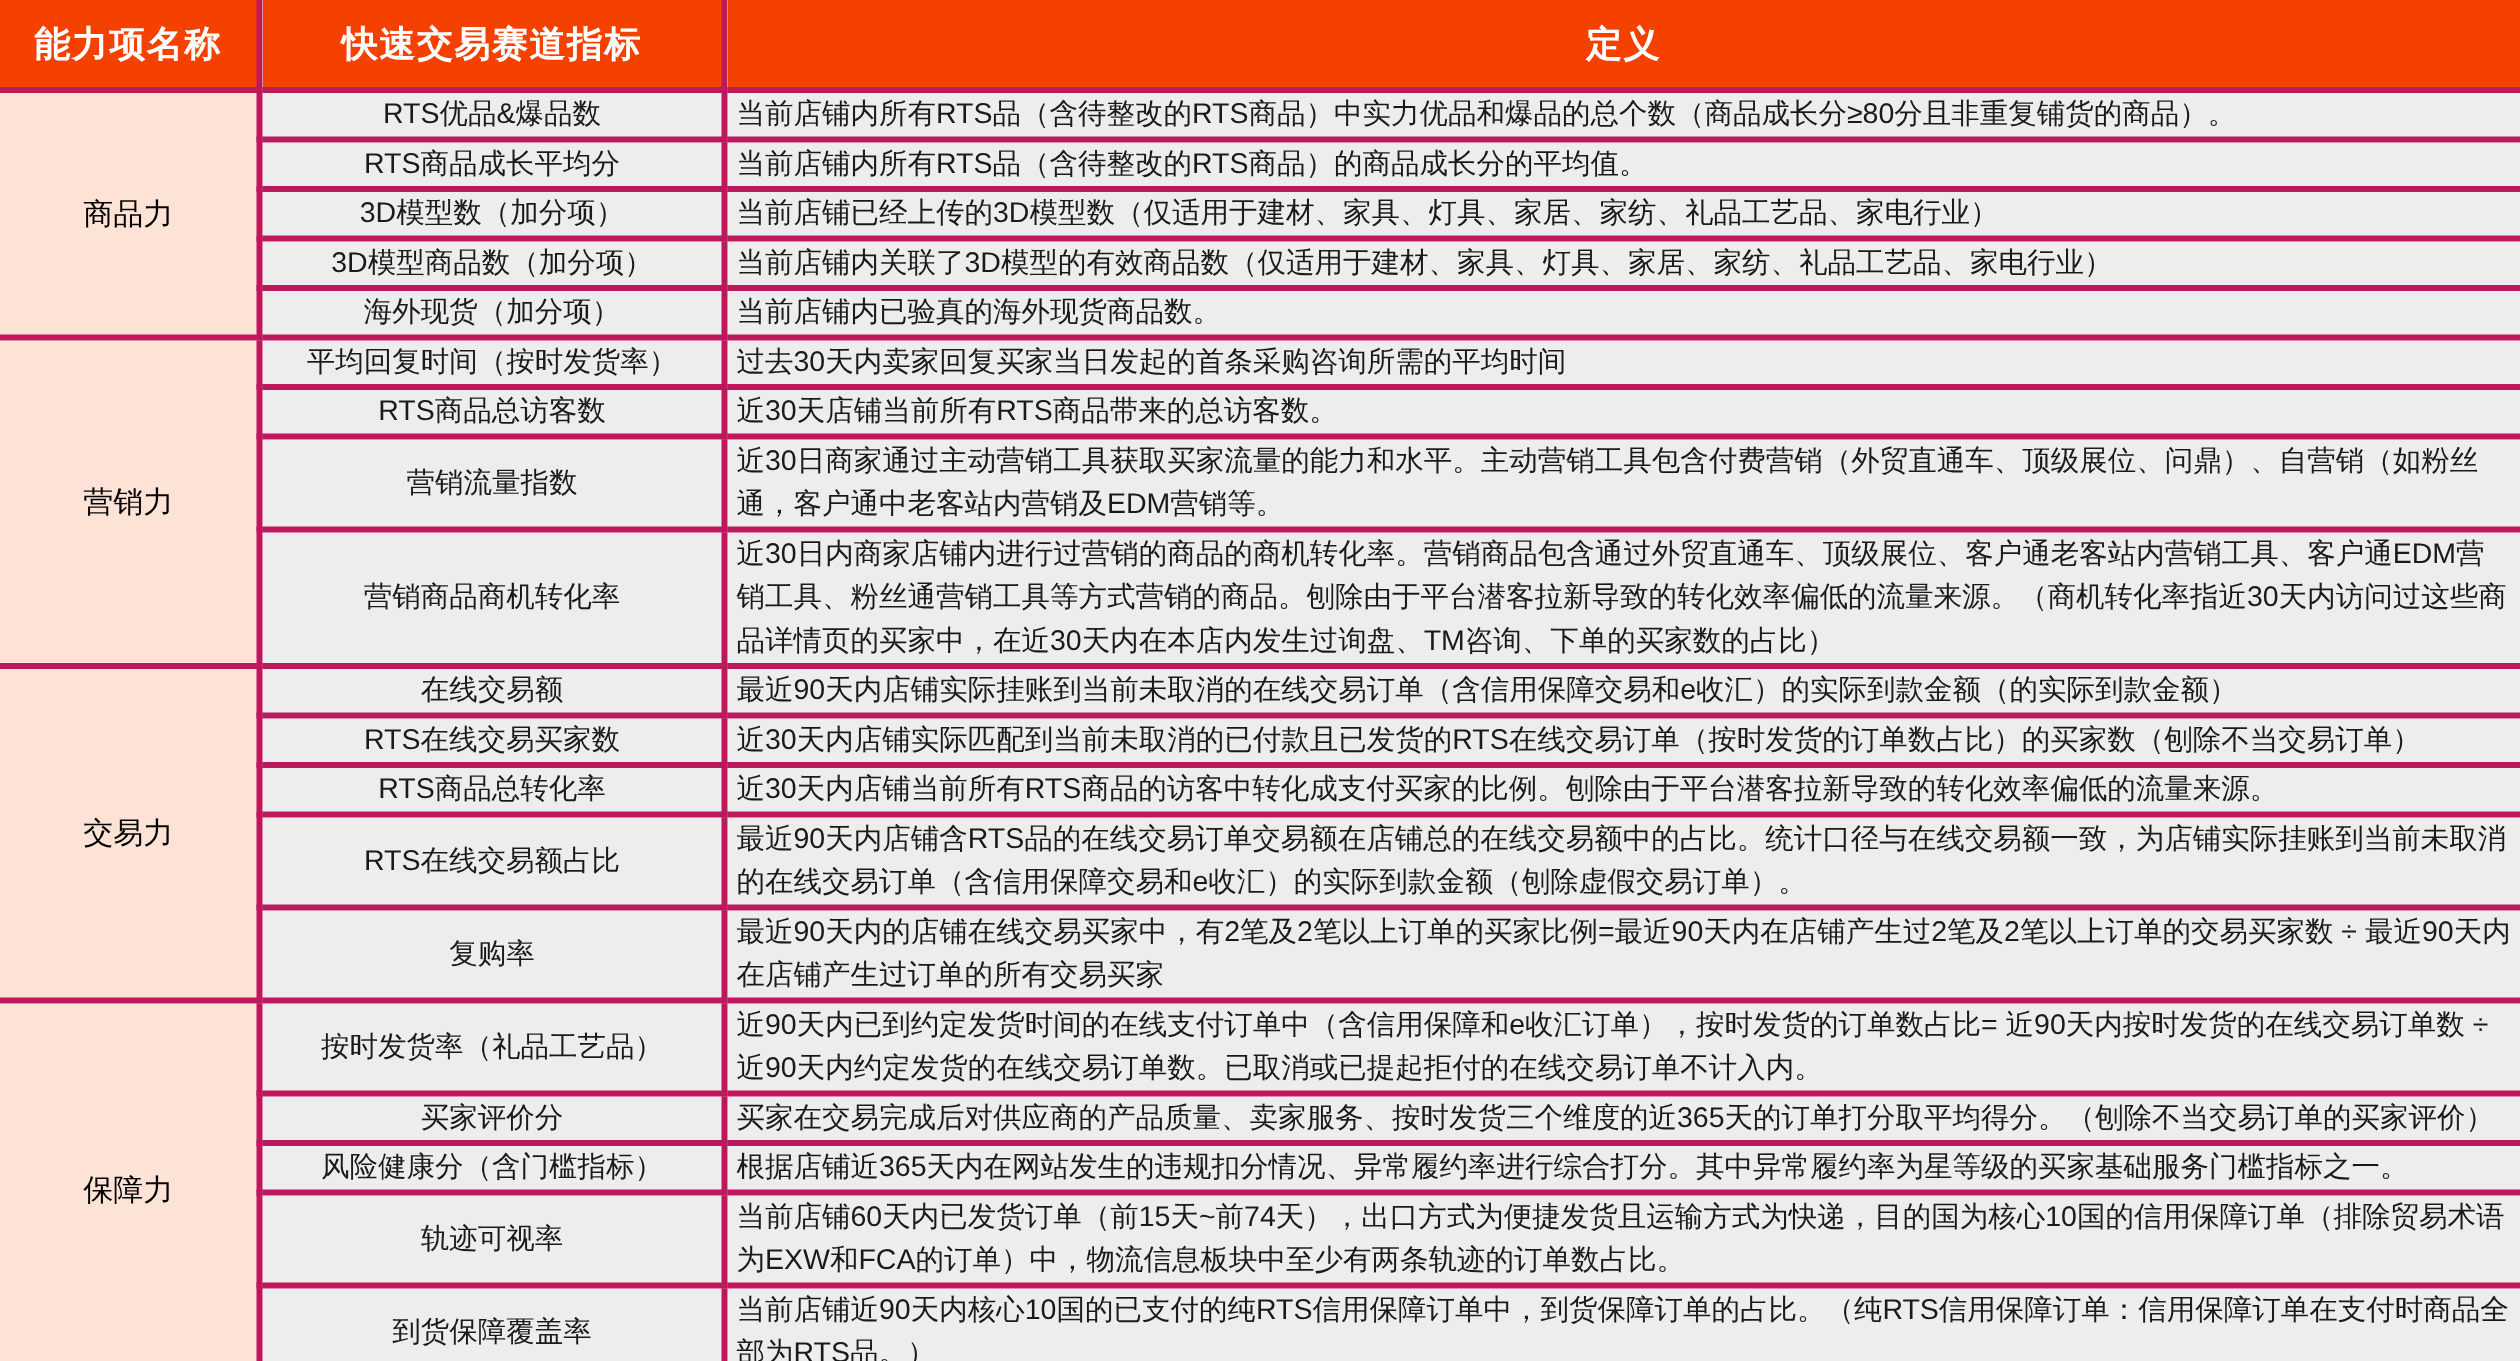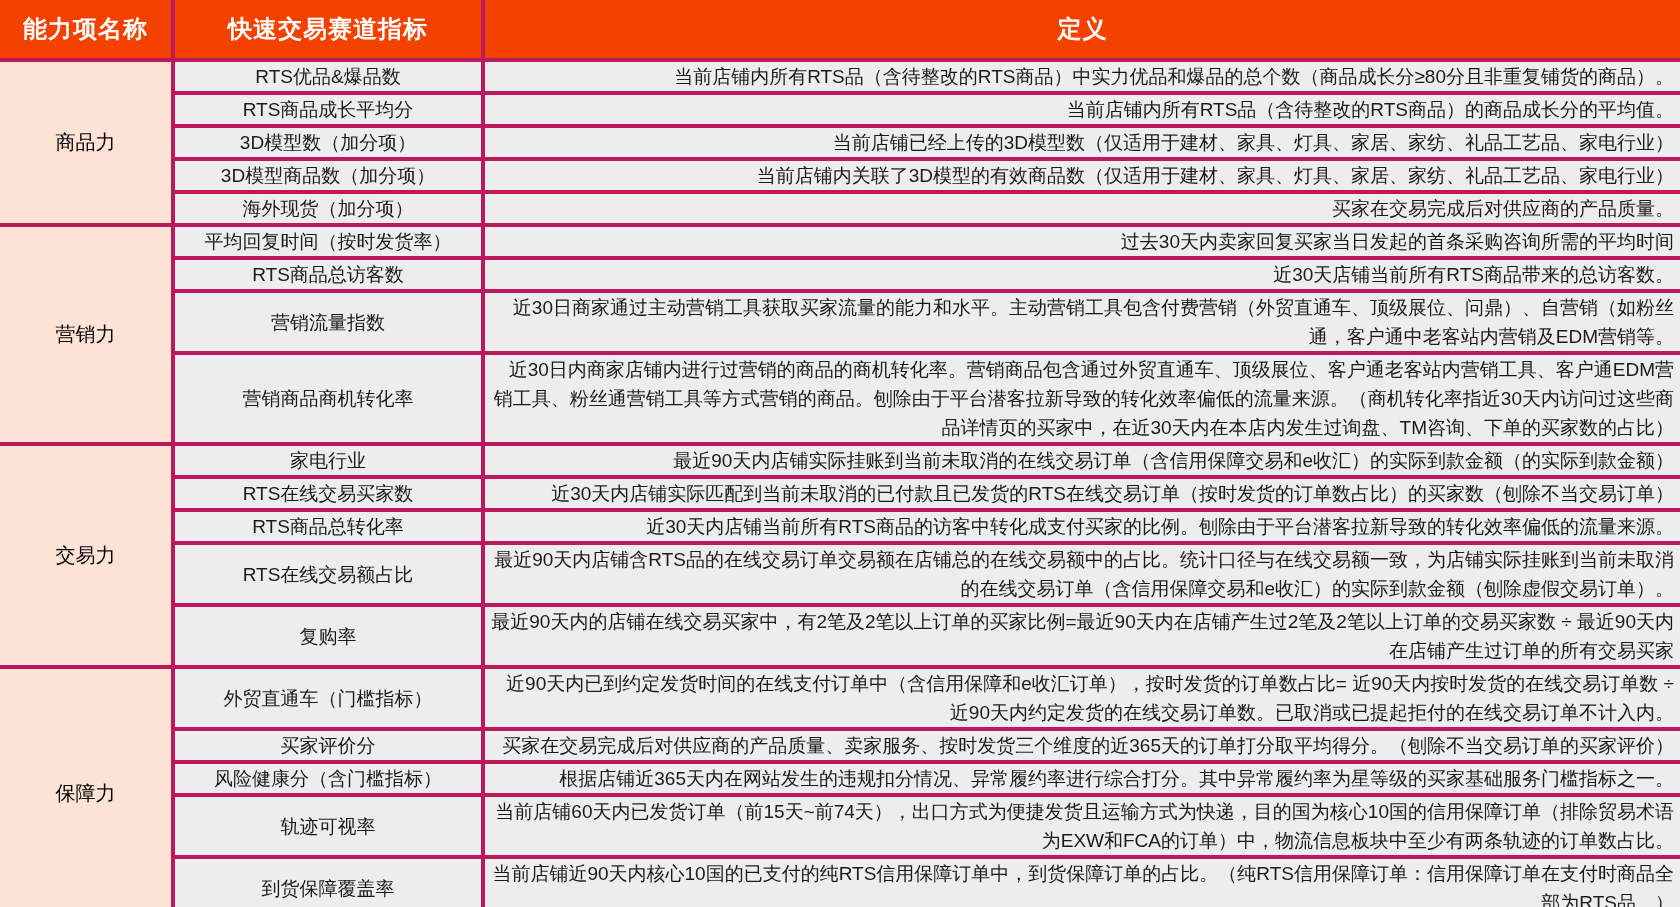--- a/index.html
+++ b/index.html
@@ -53,21 +53,21 @@
     font-size: 19px;
     line-height: 27px;
     text-align: center;
     vertical-align: middle;
     padding: 0 6px;
   }
   td.def {
     background: var(--row-bg, #ededed);
     font-size: 19px;
     line-height: 29px;
-    text-align: right;
+    text-align: left;
     vertical-align: middle;
     padding: 0 6px;
     word-break: break-all;
   }
 </style>
 </head>
 <body>
 
 <table>
   <colgroup>
@@ -95,63 +95,63 @@
       <tr class="data-row">
         <td class="metric">3D模型数（加分项）</td>
         <td class="def">当前店铺已经上传的3D模型数（仅适用于建材、家具、灯具、家居、家纺、礼品工艺品、家电行业）</td>
       </tr>
       <tr class="data-row">
         <td class="metric">3D模型商品数（加分项）</td>
         <td class="def">当前店铺内关联了3D模型的有效商品数（仅适用于建材、家具、灯具、家居、家纺、礼品工艺品、家电行业）</td>
       </tr>
       <tr class="data-row">
         <td class="metric">海外现货（加分项）</td>
-        <td class="def">买家在交易完成后对供应商的产品质量。</td>
+        <td class="def">当前店铺内已验真的海外现货商品数。</td>
       </tr>
       <tr class="data-row">
         <td class="cap" rowspan="4">营销力</td>
         <td class="metric">平均回复时间（按时发货率）</td>
         <td class="def">过去30天内卖家回复买家当日发起的首条采购咨询所需的平均时间</td>
       </tr>
       <tr class="data-row">
         <td class="metric">RTS商品总访客数</td>
         <td class="def">近30天店铺当前所有RTS商品带来的总访客数。</td>
       </tr>
       <tr class="data-row">
         <td class="metric">营销流量指数</td>
         <td class="def">近30日商家通过主动营销工具获取买家流量的能力和水平。主动营销工具包含付费营销（外贸直通车、顶级展位、问鼎）、自营销（如粉丝通，客户通中老客站内营销及EDM营销等。</td>
       </tr>
       <tr class="data-row">
         <td class="metric">营销商品商机转化率</td>
         <td class="def">近30日内商家店铺内进行过营销的商品的商机转化率。营销商品包含通过外贸直通车、顶级展位、客户通老客站内营销工具、客户通EDM营销工具、粉丝通营销工具等方式营销的商品。刨除由于平台潜客拉新导致的转化效率偏低的流量来源。（商机转化率指近30天内访问过这些商品详情页的买家中，在近30天内在本店内发生过询盘、TM咨询、下单的买家数的占比）</td>
       </tr>
       <tr class="data-row">
         <td class="cap" rowspan="5">交易力</td>
-        <td class="metric">家电行业</td>
+        <td class="metric">在线交易额</td>
         <td class="def">最近90天内店铺实际挂账到当前未取消的在线交易订单（含信用保障交易和e收汇）的实际到款金额（的实际到款金额）</td>
       </tr>
       <tr class="data-row">
         <td class="metric">RTS在线交易买家数</td>
         <td class="def">近30天内店铺实际匹配到当前未取消的已付款且已发货的RTS在线交易订单（按时发货的订单数占比）的买家数（刨除不当交易订单）</td>
       </tr>
       <tr class="data-row">
         <td class="metric">RTS商品总转化率</td>
         <td class="def">近30天内店铺当前所有RTS商品的访客中转化成支付买家的比例。刨除由于平台潜客拉新导致的转化效率偏低的流量来源。</td>
       </tr>
       <tr class="data-row">
         <td class="metric">RTS在线交易额占比</td>
         <td class="def">最近90天内店铺含RTS品的在线交易订单交易额在店铺总的在线交易额中的占比。统计口径与在线交易额一致，为店铺实际挂账到当前未取消的在线交易订单（含信用保障交易和e收汇）的实际到款金额（刨除虚假交易订单）。</td>
       </tr>
       <tr class="data-row">
         <td class="metric">复购率</td>
         <td class="def">最近90天内的店铺在线交易买家中，有2笔及2笔以上订单的买家比例=最近90天内在店铺产生过2笔及2笔以上订单的交易买家数 ÷ 最近90天内在店铺产生过订单的所有交易买家</td>
       </tr>
       <tr class="data-row">
         <td class="cap" rowspan="5">保障力</td>
-        <td class="metric">外贸直通车（门槛指标）</td>
+        <td class="metric">按时发货率（礼品工艺品）</td>
         <td class="def">近90天内已到约定发货时间的在线支付订单中（含信用保障和e收汇订单），按时发货的订单数占比= 近90天内按时发货的在线交易订单数 ÷近90天内约定发货的在线交易订单数。已取消或已提起拒付的在线交易订单不计入内。</td>
       </tr>
       <tr class="data-row">
         <td class="metric">买家评价分</td>
         <td class="def">买家在交易完成后对供应商的产品质量、卖家服务、按时发货三个维度的近365天的订单打分取平均得分。（刨除不当交易订单的买家评价）</td>
       </tr>
       <tr class="data-row">
         <td class="metric">风险健康分（含门槛指标）</td>
         <td class="def">根据店铺近365天内在网站发生的违规扣分情况、异常履约率进行综合打分。其中异常履约率为星等级的买家基础服务门槛指标之一。</td>
       </tr>

